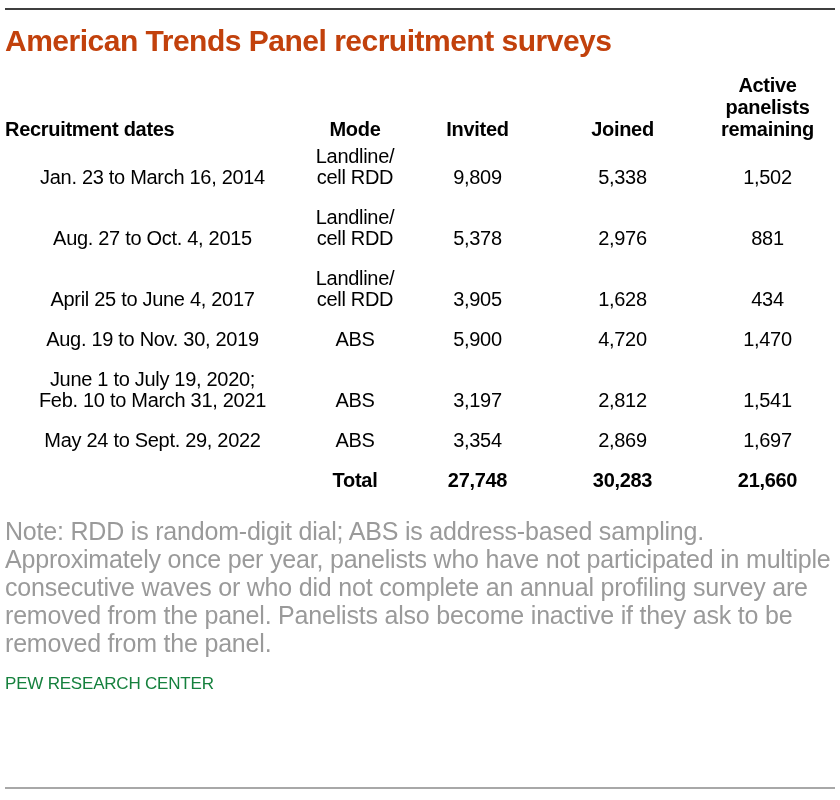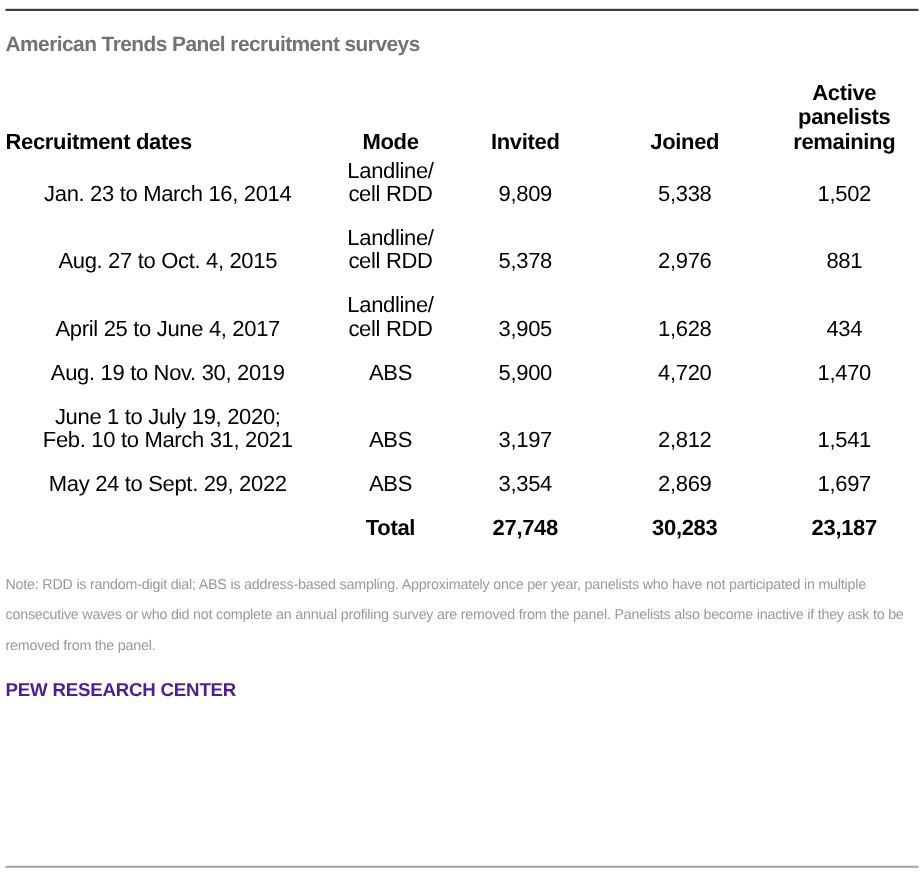--- a/index.html
+++ b/index.html
@@ -22,25 +22,25 @@
   .rule-bottom {
     position: absolute;
     left: 5px;
     right: 5px;
     bottom: 11px;
     height: 2px;
     background: #a8a8a8;
   }
   h1.title {
     margin: 16px 0 0 0;
-    font-size: 19px;
+    font-size: 30px;
     line-height: 30px;
     font-weight: bold;
     letter-spacing: -0.5px;
-    color: #737373;
+    color: #c2410c;
   }
   table.atp {
     border-collapse: collapse;
     table-layout: fixed;
     width: 830px;
     margin-top: 18px;
     font-size: 20px;
     line-height: 21px;
     letter-spacing: -0.3px;
   }
@@ -62,31 +62,31 @@
     vertical-align: bottom;
     padding: 0 0 19px 0;
     white-space: pre-line;
     text-align: center;
   }
   table.atp td.c-dates { text-align: center; }
   table.atp tr.total-row td { padding-bottom: 0; font-weight: bold; }
   p.note {
     margin: 26px 0 0 0;
     max-width: 826px;
-    font-size: 13px;
+    font-size: 25px;
     line-height: 28px;
     letter-spacing: -0.2px;
     color: #9a9a9a;
   }
   p.source {
     margin: 17px 0 4px 0;
     font-size: 17px;
-    font-weight: bold;
+    font-weight: normal;
     letter-spacing: -0.2px;
-    color: #4c1d95;
+    color: #15803d;
   }
 </style>
 </head>
 <body>
 
 <div class="page">
   <div class="rule-top"></div>
 
   <h1 class="title">American Trends Panel recruitment surveys</h1>
 
@@ -152,21 +152,21 @@
         <td>ABS</td>
         <td>3,354</td>
         <td>2,869</td>
         <td>1,697</td>
       </tr>
       <tr class="total-row">
         <td class="c-dates"></td>
         <td>Total</td>
         <td>27,748</td>
         <td>30,283</td>
-        <td>23,187</td>
+        <td>21,660</td>
       </tr>
     </tbody>
   </table>
 
   <p class="note">Note: RDD is random-digit dial; ABS is address-based sampling. Approximately once per year, panelists who have not participated in multiple consecutive waves or who did not complete an annual profiling survey are removed from the panel. Panelists also become inactive if they ask to be removed from the panel.</p>
   <p class="source">PEW RESEARCH CENTER</p>
 
   <div class="rule-bottom"></div>
 </div>
 

